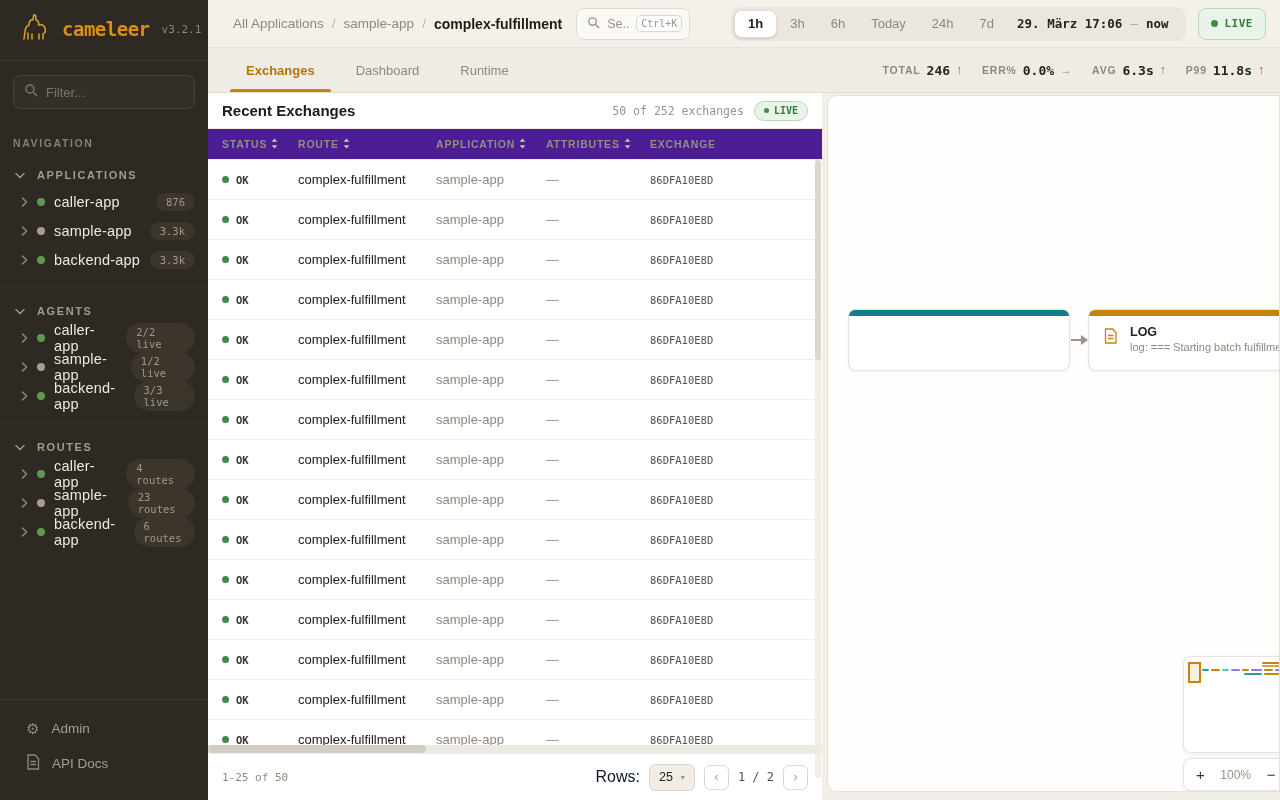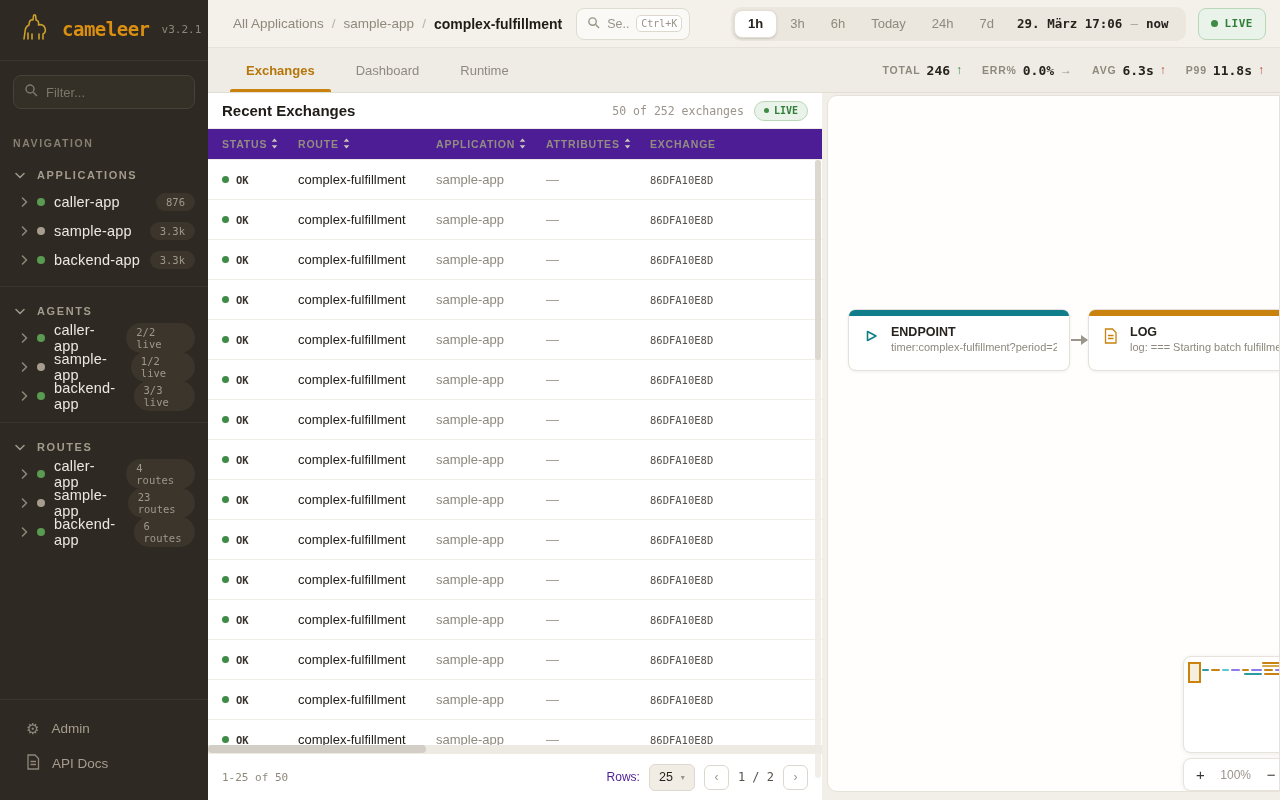--- a/index.html
+++ b/index.html
@@ -88,21 +88,21 @@
   .c-ex     { flex:1; overflow:hidden; font-family:"DejaVu Sans Mono",monospace; font-size:10.5px; color:#55504a; white-space:nowrap; }
   .ok-dot { width:7px; height:7px; border-radius:50%; background:#3d8b44; }
   .ok-txt { font-family:"DejaVu Sans Mono",monospace; font-size:10.5px; color:#3a362f; font-weight:bold; }
   .vscroll { position:absolute; top:0; right:1px; width:6px; height:100%; background:#f1eee8; border-radius:3px; }
   .vthumb { position:absolute; top:0; right:0; width:6px; height:200px; background:#dcd7cf; border-radius:3px; cursor:grab; }
   .hscroll { height:8px; background:#eceae3; position:relative; flex-shrink:0; }
   .hthumb { position:absolute; left:0; top:0; height:8px; width:218px; background:#d3cec5; border-radius:4px; cursor:grab; }
   .pager { height:47px; border-top:1px solid #eeebe3; display:flex; align-items:center; padding:0 14px; gap:10px; background:#fff; flex-shrink:0; }
   .pg-range { font-family:"DejaVu Sans Mono",monospace; font-size:11px; color:#8f897d; }
   .pg-right { margin-left:auto; display:flex; align-items:center; gap:9px; }
-  .pg-rows-label { font-size:12px; color:#4c1d95; }
+  .pg-rows-label { font-size:16px; color:#0f172a; }
   .pg-select { display:flex; align-items:center; gap:8px; background:#f1ede5; border:1px solid #ddd8cf; border-radius:6px; height:27px; padding:0 9px; cursor:pointer; }
   .pg-select .val { font-size:12.5px; color:#26221d; font-weight:500; }
   .pg-select .caret { font-size:8px; color:#9a948a; }
   .pg-btn { width:25px; height:25px; border:1px solid #ddd8cf; border-radius:6px; background:#fff; color:#9a948a; font-size:12px; display:flex; align-items:center; justify-content:center; cursor:pointer; }
   .pg-page { font-family:"DejaVu Sans Mono",monospace; font-size:12px; color:#55504a; }
 
   
   .flow-wrap { flex:1; padding:2px 0 8px 5px; min-width:0; }
   .flow-canvas { position:relative; width:100%; height:100%; background:#fffefd; border:1px solid #e6e2da; border-radius:10px 0 0 10px; overflow:hidden; }
   .fnode { position:absolute; width:222px; height:62px; background:#fff; border:1px solid #e5e1da; border-radius:8px; box-shadow:0 1px 3px rgba(80,70,50,0.08); cursor:pointer; }
@@ -581,31 +581,20 @@
             <button class="pg-btn">›</button>
           </div>
         </div>
       </section>
 
       <section class="flow-wrap">
         <div class="flow-canvas">
 
           <div class="fnode node-teal" style="left:20px; top:213px;">
             <div class="bar"></div>
-            <div class="body">
-              <span class="ficon">
-                <svg width="16" height="16" viewBox="0 0 16 16">
-                    <path d="M4.5 3.5 L13 8 L4.5 12.5 Z" fill="none" stroke="#0f7e8a" stroke-width="1.6" stroke-linejoin="round"></path>
-                  </svg>
-              </span>
-              <span>
-                <div class="ftitle">ENDPOINT</div>
-                <div class="fsub">timer:complex-fulfillment?period=2</div>
-              </span>
-            </div>
           </div>
 
           <div class="edge" style="left:243px; top:243px; width:16px;"></div>
 
           <div class="fnode node-orange" style="left:260px; top:213px;">
             <div class="bar"></div>
             <div class="body">
               <span class="ficon">
                 <svg width="15" height="16" viewBox="0 0 14 16" fill="none" stroke="#c8820d" stroke-width="1.3">
                     <path d="M2 1 H9 L12.5 4.5 V15 H2 Z"></path>

